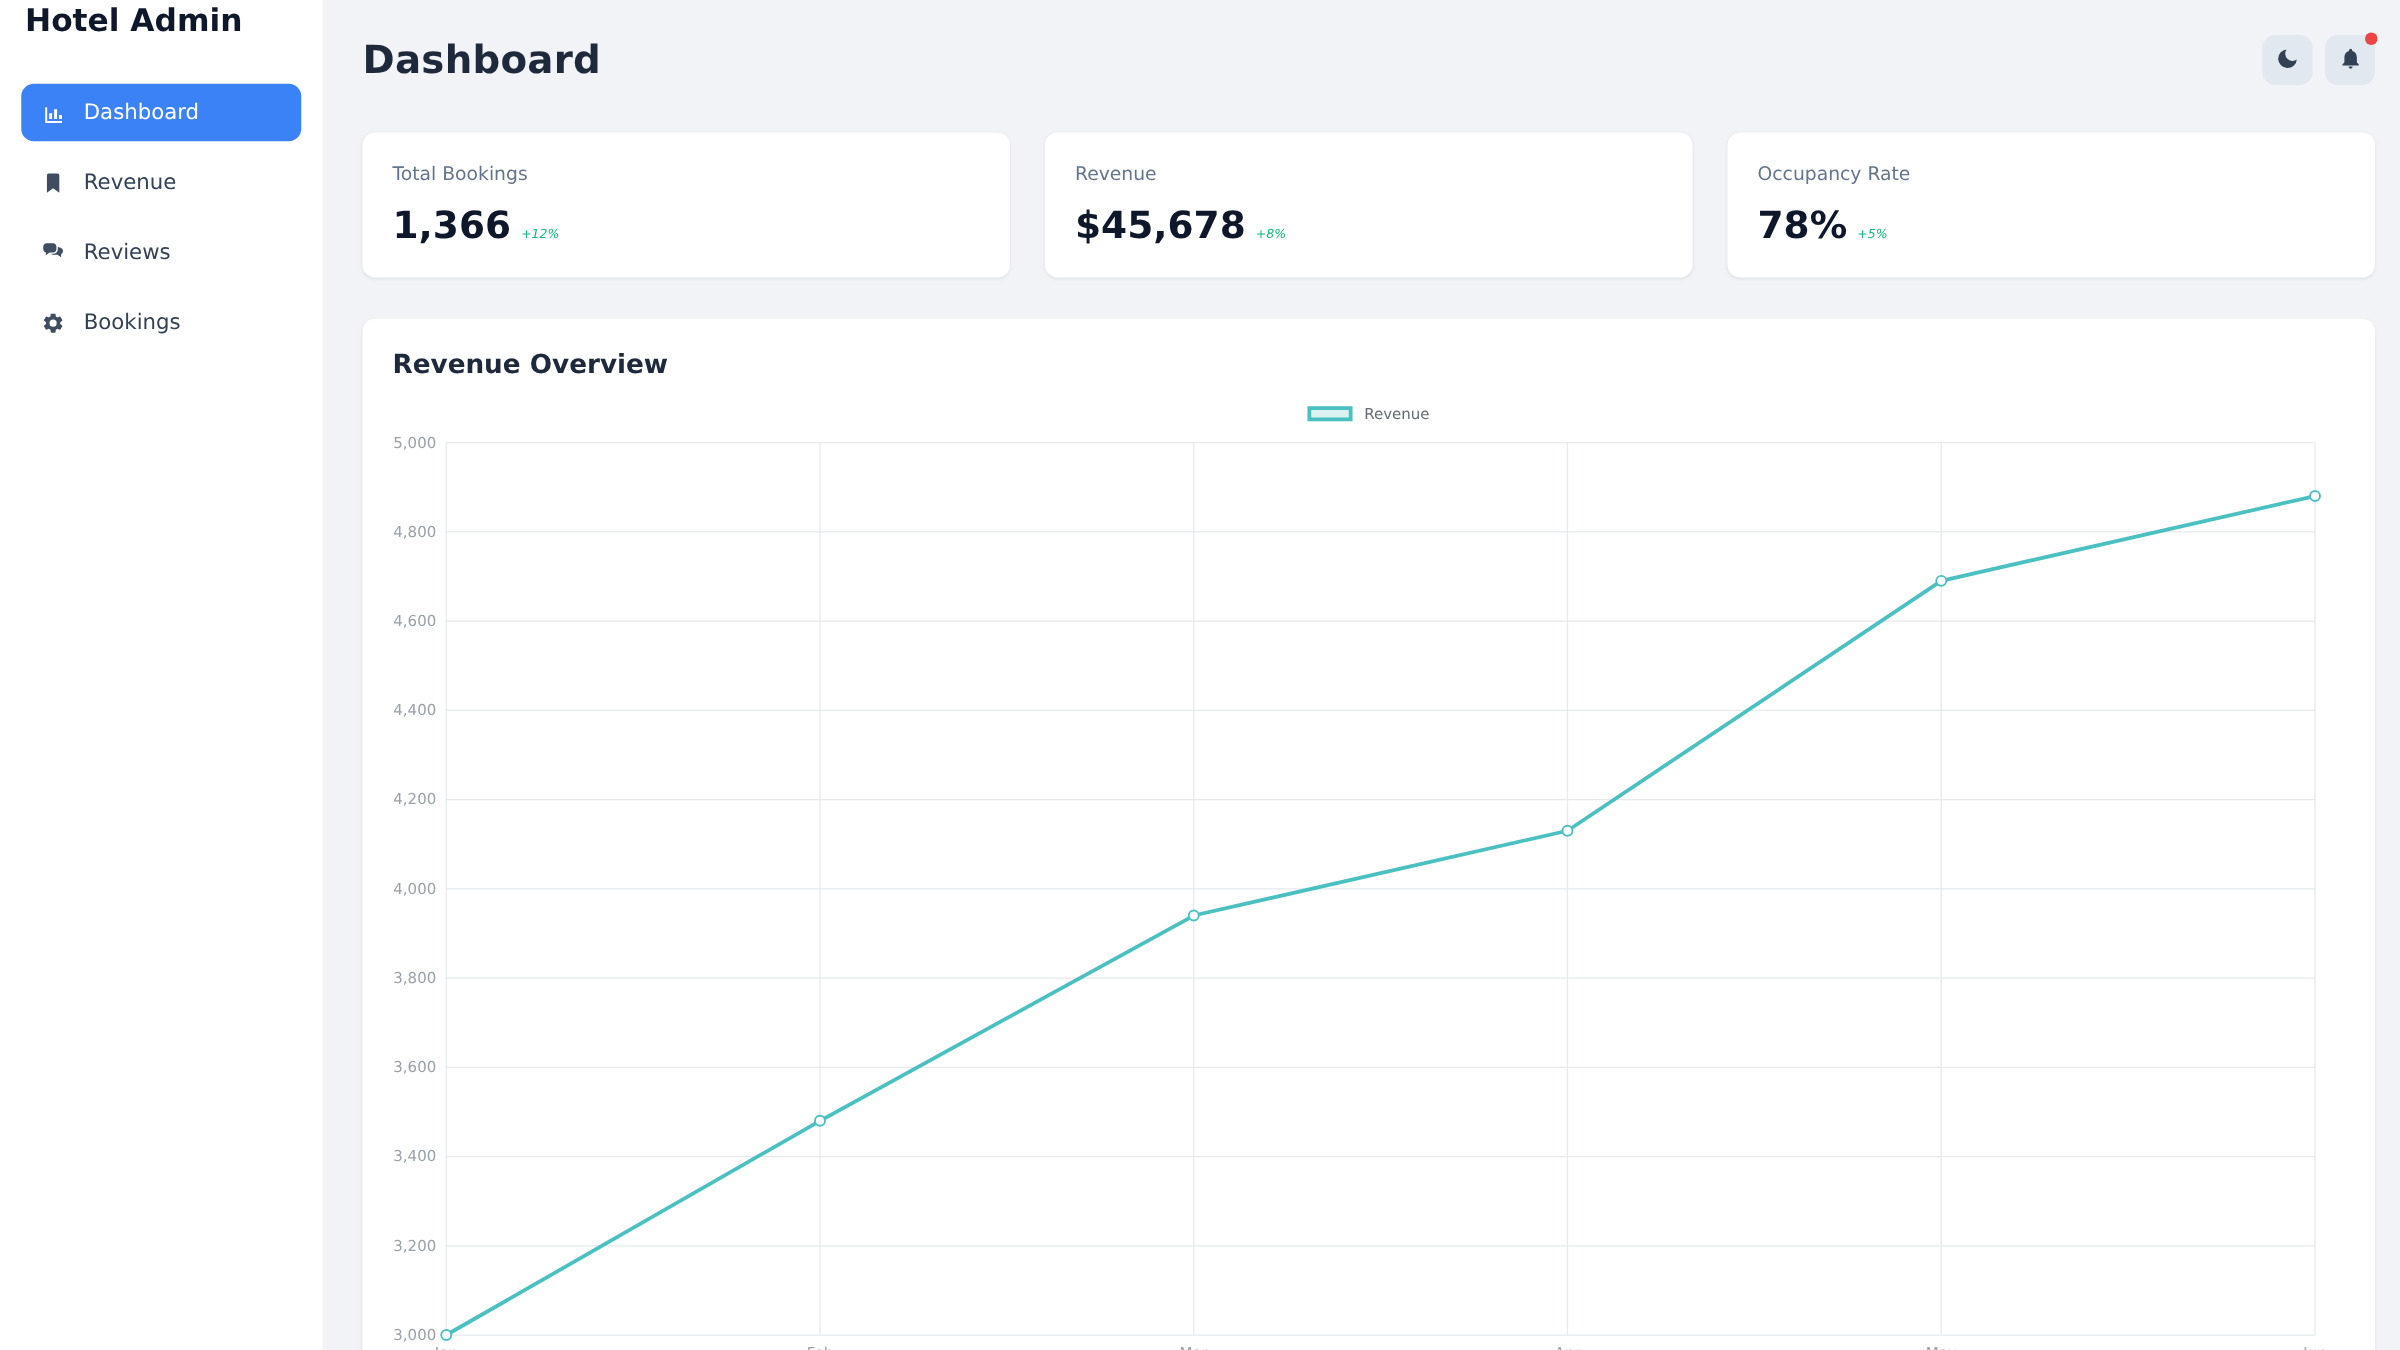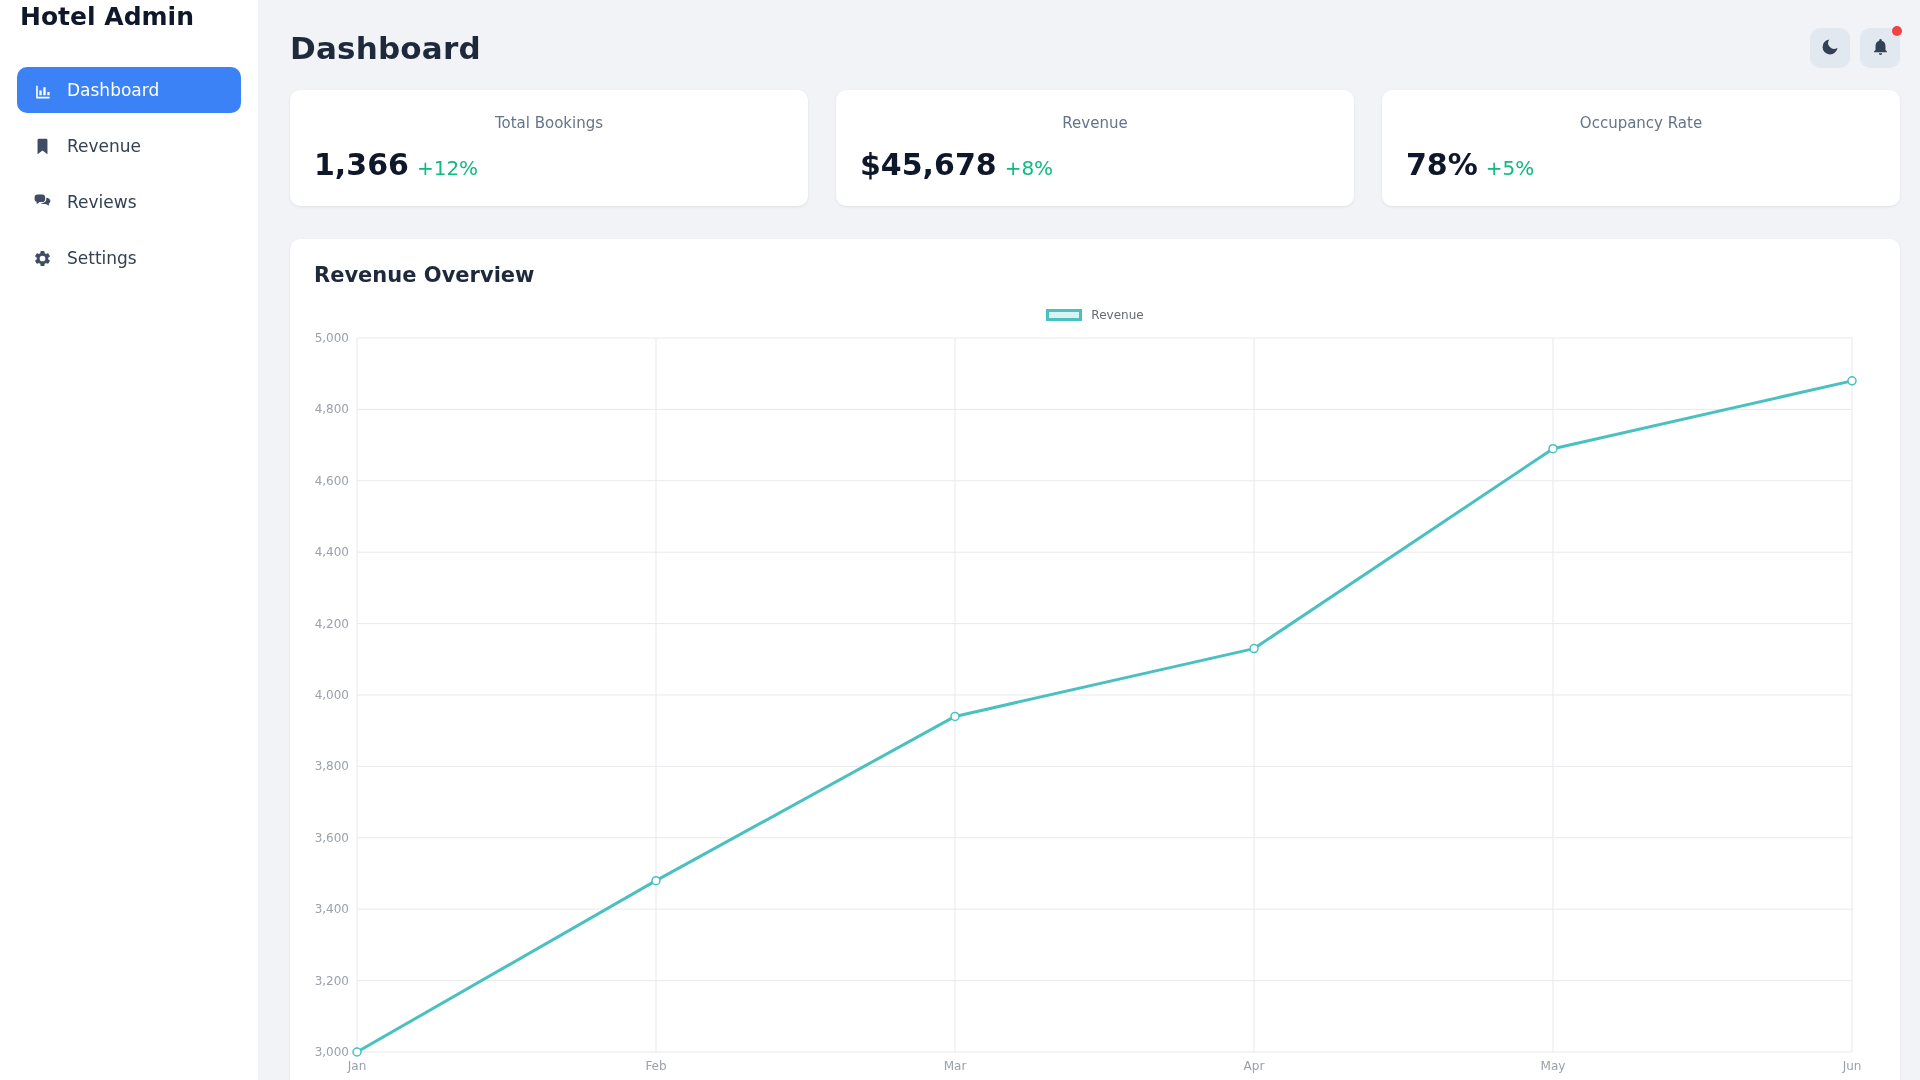--- a/index.html
+++ b/index.html
@@ -22,27 +22,27 @@
   .topbar { display:flex; align-items:center; justify-content:space-between; }
   .page-title { font-size:31px; font-weight:bold; color:#1e293b; letter-spacing:.2px; }
   .actions { display:flex; gap:10px; }
   .icon-btn { position:relative; width:40px; height:40px; border:none; border-radius:10px;
     background:#e2e8f0; display:flex; align-items:center; justify-content:center; cursor:pointer; }
   .icon-btn svg { fill:#334155; }
   .badge-dot { position:absolute; top:-2px; right:-2px; width:10px; height:10px;
     border-radius:50%; background:#ef4444; }
 
   
-  .stats-row { display:flex; gap:28px; margin-top:22px;text-align:center; }
+  .stats-row { display:flex; gap:28px; margin-top:38px; }
   .stat-card { flex:1; background:#ffffff; border-radius:10px; padding:24px;
     box-shadow:0 1px 3px rgba(15,23,42,.08); }
   .stat-label { font-size:15px; color:#64748b; margin-bottom:15px; }
   .stat-line { display:flex; align-items:baseline; gap:8px; }
   .stat-value { font-size:30px; font-weight:bold; color:#0f172a; }
-  .stat-delta { font-size:20px; color:#10b981; }
+  .stat-delta { font-size:10px; color:#10b981;font-style:italic; }
 
   
   .chart-card { margin-top:33px; background:#ffffff; border-radius:10px; padding:24px;
     height:900px; box-shadow:0 1px 3px rgba(15,23,42,.08); }
   .chart-title { font-size:21px; font-weight:bold; color:#1e293b; margin-bottom:18px; }
   .legend { display:flex; align-items:center; justify-content:center; gap:9px;
     height:20px; margin-bottom:4px; cursor:pointer; }
   .legend-swatch { width:36px; height:12px; background:#dbf2f2; border:3px solid #4bc0c0; }
   .legend-label { font-size:12px; color:#666a70; }
   .chart-svg text { font-family:"DejaVu Sans","Liberation Sans",sans-serif; }
@@ -80,21 +80,21 @@
             </svg>
         </span>
         <span>Reviews</span>
       </div>
       <div class="nav-item">
         <span class="ico">
           <svg width="19" height="19" viewBox="0 0 24 24">
               <path d="M19.14 12.94c.04-.3.06-.61.06-.94 0-.32-.02-.64-.07-.94l2.03-1.58a.49.49 0 0 0 .12-.61l-1.92-3.32a.49.49 0 0 0-.59-.22l-2.39.96c-.5-.38-1.03-.7-1.62-.94l-.36-2.54a.48.48 0 0 0-.48-.41h-3.84c-.24 0-.43.17-.47.41l-.36 2.54c-.59.24-1.13.57-1.62.94l-2.39-.96a.49.49 0 0 0-.59.22L2.74 8.87c-.12.21-.08.47.12.61l2.03 1.58c-.05.3-.09.63-.09.94s.02.64.07.94l-2.03 1.58a.49.49 0 0 0-.12.61l1.92 3.32c.12.22.37.29.59.22l2.39-.96c.5.38 1.03.7 1.62.94l.36 2.54c.05.24.24.41.48.41h3.84c.24 0 .44-.17.47-.41l.36-2.54c.59-.24 1.13-.56 1.62-.94l2.39.96c.22.08.47 0 .59-.22l1.92-3.32c.12-.22.07-.47-.12-.61l-2.01-1.58zM12 15.6A3.6 3.6 0 1 1 12 8.4a3.6 3.6 0 0 1 0 7.2z"></path>
             </svg>
         </span>
-        <span>Settings</span>
+        <span>Bookings</span>
       </div>
     </nav>
   </aside>
 
   <main class="main">
 
     <div class="topbar">
       <h1 class="page-title">Dashboard</h1>
       <div class="actions">
         <button class="icon-btn">

